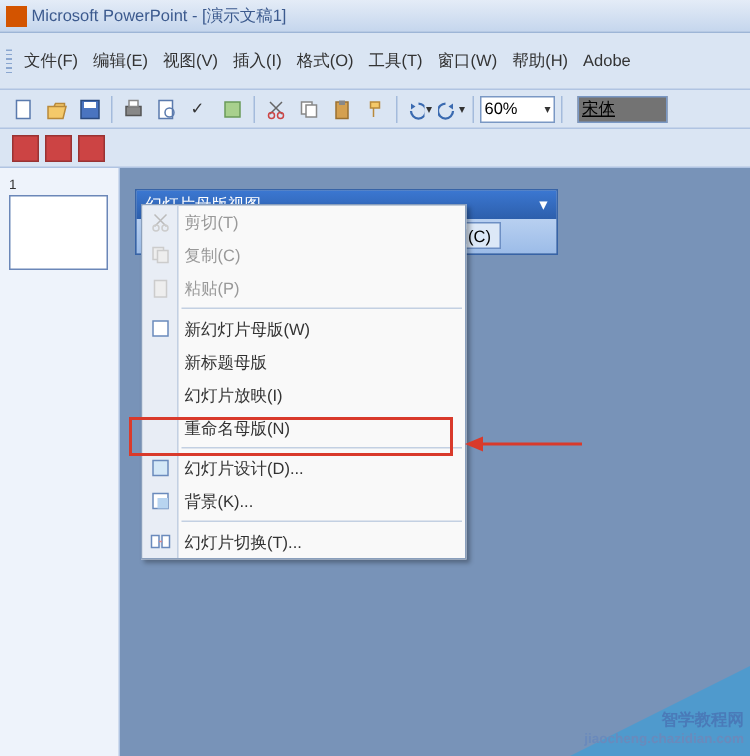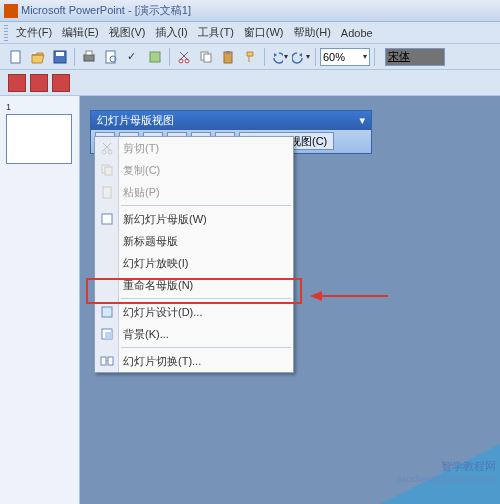--- a/index.html
+++ b/index.html
@@ -1,48 +1,48 @@
 <!DOCTYPE html>
 <html><head>
 <meta charset="utf-8">
 <style>
 * { margin: 0; padding: 0; box-sizing: border-box; font-family: "Microsoft YaHei", Tahoma, sans-serif; font-size: 11px; }
 body { width: 500px; height: 504px; background: #dae5f3; overflow: hidden; position: relative; }
 .titlebar { height: 22px; background: linear-gradient(#e4ecf7, #c5d6ed); display: flex; align-items: center; padding: 0 4px; gap: 3px; border-bottom: 1px solid #9db5d6; }
 .app-icon { width: 14px; height: 14px; background: #d35400; display: inline-block; }
 .title-text { color: #3c5a8e; font-size: 11px; }
-.menubar { height: 22px; background: #dae5f3; display: flex; align-items: center; padding: 0 4px; gap: 2px; border-bottom: 1px solid #b0c4e2; }
+.menubar { height: 38px; background: #dae5f3; display: flex; align-items: center; padding: 0 4px; gap: 2px; border-bottom: 1px solid #b0c4e2; }
 .menubar .grip { width: 4px; height: 16px; background: repeating-linear-gradient(#8ba7d0 0 1px, transparent 1px 3px); margin-right: 2px; }
 .menu-item { padding: 2px 4px; color: #333; cursor: default; }
 .toolbar { height: 26px; background: #dae5f3; display: flex; align-items: center; padding: 0 4px; gap: 2px; border-bottom: 1px solid #b0c4e2; }
 .toolbar .sep { width: 1px; height: 18px; background: #a4bbdc; margin: 0 2px; }
 .tb-btn { width: 20px; height: 20px; display: flex; align-items: center; justify-content: center; border: 1px solid transparent; }
 .zoom-box { width: 50px; height: 18px; background: #fff; border: 1px solid #7a98c4; font-size: 10px; padding: 0 2px; display: flex; align-items: center; }
 .font-box { width: 60px; height: 18px; background: #737373; border: 1px solid #7a98c4; font-size: 10px; padding: 0 2px; display: flex; align-items: center; margin-left: 6px; text-decoration: underline; }
 .toolbar2 { height: 26px; background: #dae5f3; display: flex; align-items: center; padding: 0 4px; gap: 4px; border-bottom: 1px solid #b0c4e2; }
 .small-btn { width: 18px; height: 18px; background: #c44; border: 1px solid #933; }
 .workspace { position: relative; height: 408px; display: flex; }
 .slide-panel { width: 80px; background: #eef3fb; border-right: 1px solid #b0c4e2; padding: 6px; }
 .slide-num { font-size: 9px; color: #333; }
 .slide-thumb { width: 66px; height: 50px; background: #fff; border: 1px solid #6b87b8; margin-top: 2px; }
 .canvas-area { flex: 1; background: #7893b8; position: relative; }
 .master-bar { position: absolute; top: 14px; left: 10px; height: 44px; background: linear-gradient(#cfe0f7,#9cbce8); border: 1px solid #3763a6; display: flex; flex-direction: column; text-align: right; }
 .master-bar-title { background: linear-gradient(#3b77d1,#2d5fac); color: #fff; padding: 2px 6px; font-size: 10px; display: flex; align-items: center; justify-content: space-between; width: 280px; }
 .master-bar-body { display: flex; align-items: center; padding: 2px 4px; gap: 4px; }
 .mb-btn { width: 20px; height: 18px; border: 1px solid #6d8fc4; background: #dce8f7; }
 .close-master { height: 18px; padding: 0 6px; border: 1px solid #6d8fc4; background: #dce8f7; font-size: 10px; display: flex; align-items: center; }
-.context-menu { position: absolute; top: 136px; left: 94px; width: 200px; background: #f9f9f9; border: 1px solid #8a9fbc; box-shadow: 2px 2px 3px rgba(0,0,0,.3); }
+.context-menu { position: absolute; top: 136px; left: 94px; width: 217px; background: #f9f9f9; border: 1px solid #8a9fbc; box-shadow: 2px 2px 3px rgba(0,0,0,.3); }
 .cm-iconcol { position: absolute; left: 0; top: 0; bottom: 0; width: 24px; background: #e8edf5; border-right: 1px solid #c3d0e2; }
 .cm-item { height: 22px; display: flex; align-items: center; padding-left: 28px; position: relative; color: #333; }
 .cm-item .cm-icon { position: absolute; left: 4px; width: 16px; height: 16px; display: flex; align-items: center; justify-content: center; }
 .cm-item.disabled { color: #999; }
 .cm-sep { height: 1px; background: #c3d0e2; margin: 2px 2px 2px 26px; }
 .cm-highlight { position: absolute; top: 278px; left: 86px; width: 216px; height: 26px; border: 2px solid #d93a2b; pointer-events: none; }
 .arrow { position: absolute; top: 286px; left: 310px; }
-.watermark { position: absolute; right: 4px; bottom: 20px; color: #4a7ab8; font-size: 14px; font-weight: normal; text-align: right; }
+.watermark { position: absolute; right: 4px; bottom: 7px; color: #4a7ab8; font-size: 14px; font-weight: bold; text-align: right; }
 .watermark .sub { font-size: 9px; color: #6a8abc; }
 .corner-tri { position: absolute; right: 0; bottom: 0; width: 0; height: 0; border-left: 120px solid transparent; border-bottom: 60px solid #3d9dd6; opacity: .7; }
 .dropdown-arrow { font-size: 8px; color: #333; margin-left: 1px; }
 </style>
 </head>
 <body>
 
 <div class="titlebar">
   <span class="app-icon"></span>
   <span class="title-text">
@@ -51,20 +51,21 @@
     <span>[演示文稿1]</span>
   </span>
 </div>
 
 <div class="menubar">
   <span class="grip"></span>
   <span class="menu-item">文件(F)</span>
   <span class="menu-item">编辑(E)</span>
   <span class="menu-item">视图(V)</span>
   <span class="menu-item">插入(I)</span>
+  <span class="menu-item">格式(O)</span>
   <span class="menu-item">工具(T)</span>
   <span class="menu-item">窗口(W)</span>
   <span class="menu-item">帮助(H)</span>
   <span class="menu-item">Adobe</span>
 </div>
 
 <div class="toolbar">
   <span class="grip"></span>
   <div class="tb-btn">
       <svg width="14" height="14">

